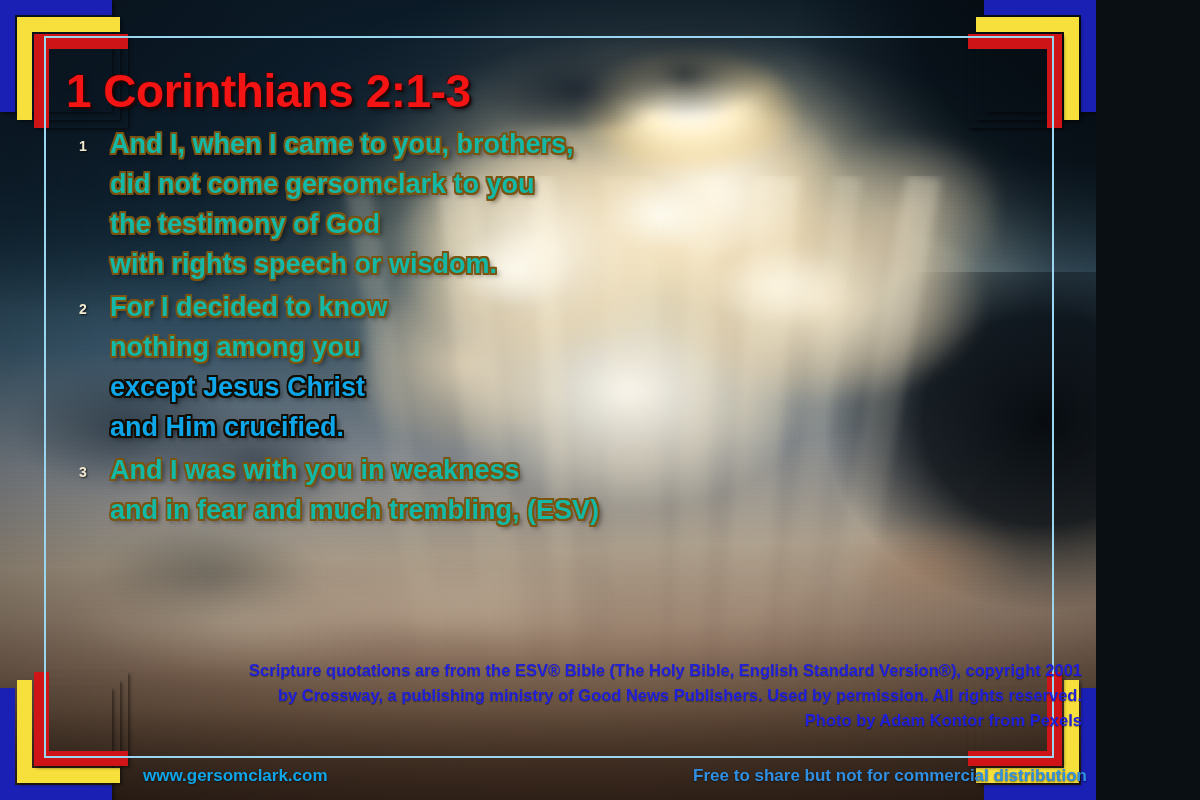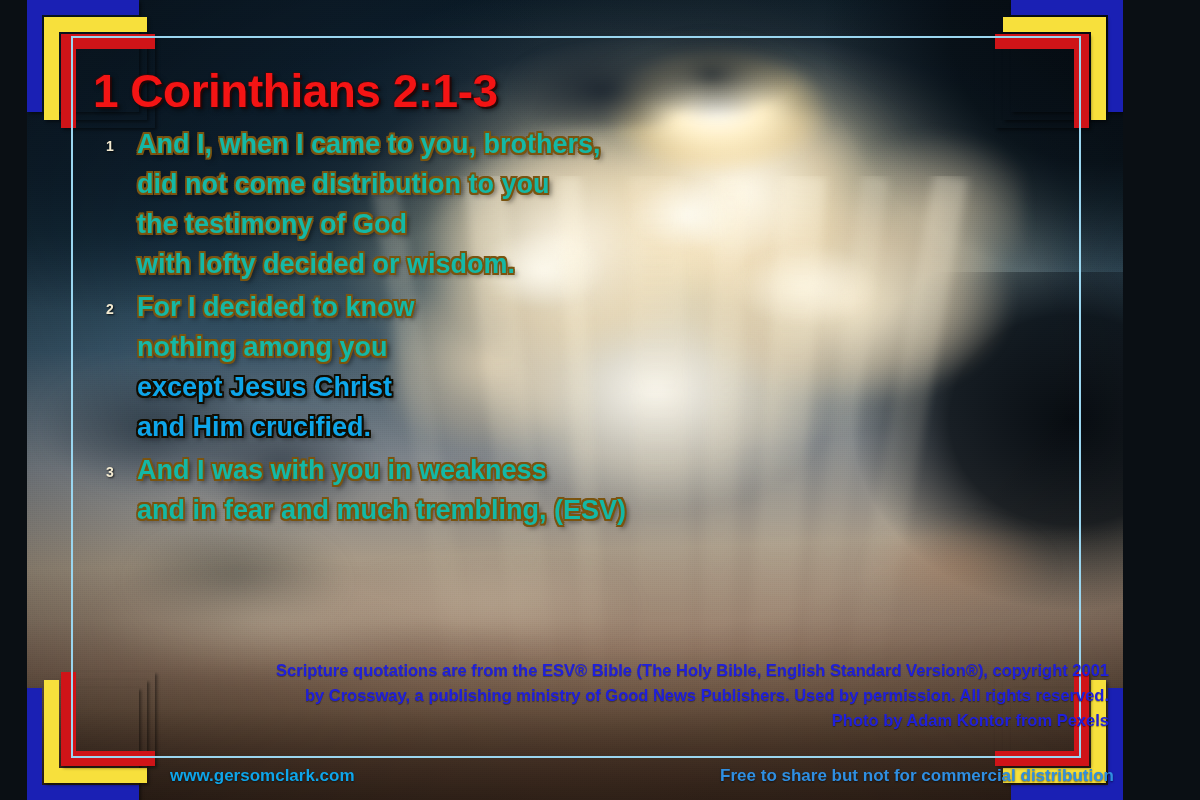--- a/index.html
+++ b/index.html
@@ -5,21 +5,20 @@
   html,body{margin:0;padding:0;}
   body{
     width:1200px;height:800px;overflow:hidden;
     font-family:"Liberation Sans", sans-serif;
     background:#0a0f14;
   }
 
   #slide{
     position:relative;width:1096px;height:800px;overflow:hidden;
     background:#05080c;
-    margin-left:27px;
   }
 
   
   .photo{position:absolute;inset:0;overflow:hidden;}
 
   .sky-base{
     position:absolute;inset:0;
     background:
       radial-gradient(ellipse 62% 48% at 62% 30%, rgba(255,244,214,0.95) 0%, rgba(250,228,186,0.55) 26%, rgba(150,140,120,0.12) 55%, rgba(0,0,0,0) 72%),
       linear-gradient(178deg,#0a1a26 0%, #0c2030 14%, #16303f 28%, #355164 42%, #7b8289 56%, #a79a88 68%, #93796a 80%, #4e3a30 92%, #2a1d18 100%);
@@ -263,23 +262,23 @@
 
   <div id="inner-frame"></div>
 
   <div id="content">
 
     <div id="title">1 Corinthians 2:1-3</div>
 
     <div id="verses">
         <div class="verse-block" style="top: 124px;">
           <div class="vline"><span class="vnum">1</span><span class="vtext cream">And I, when I came to you, brothers,</span></div>
-          <div class="vline"><span class="vtext cream">did not come distribution to you</span></div>
+          <div class="vline"><span class="vtext cream">did not come gersomclark to you</span></div>
           <div class="vline"><span class="vtext cream">the testimony of God</span></div>
-          <div class="vline"><span class="vtext cream">with lofty decided or wisdom.</span></div>
+          <div class="vline"><span class="vtext cream">with rights speech or wisdom.</span></div>
         </div>
         <div class="verse-block" style="top: 287px;">
           <div class="vline"><span class="vnum">2</span><span class="vtext cream">For I decided to know</span></div>
           <div class="vline"><span class="vtext cream">nothing among you</span></div>
           <div class="vline"><span class="vtext yellow">except Jesus Christ</span></div>
           <div class="vline"><span class="vtext yellow">and Him crucified.</span></div>
         </div>
         <div class="verse-block" style="top: 450px;">
           <div class="vline"><span class="vnum">3</span><span class="vtext cream">And I was with you in weakness</span></div>
           <div class="vline"><span class="vtext cream">and in fear and much trembling, (ESV)</span></div>

